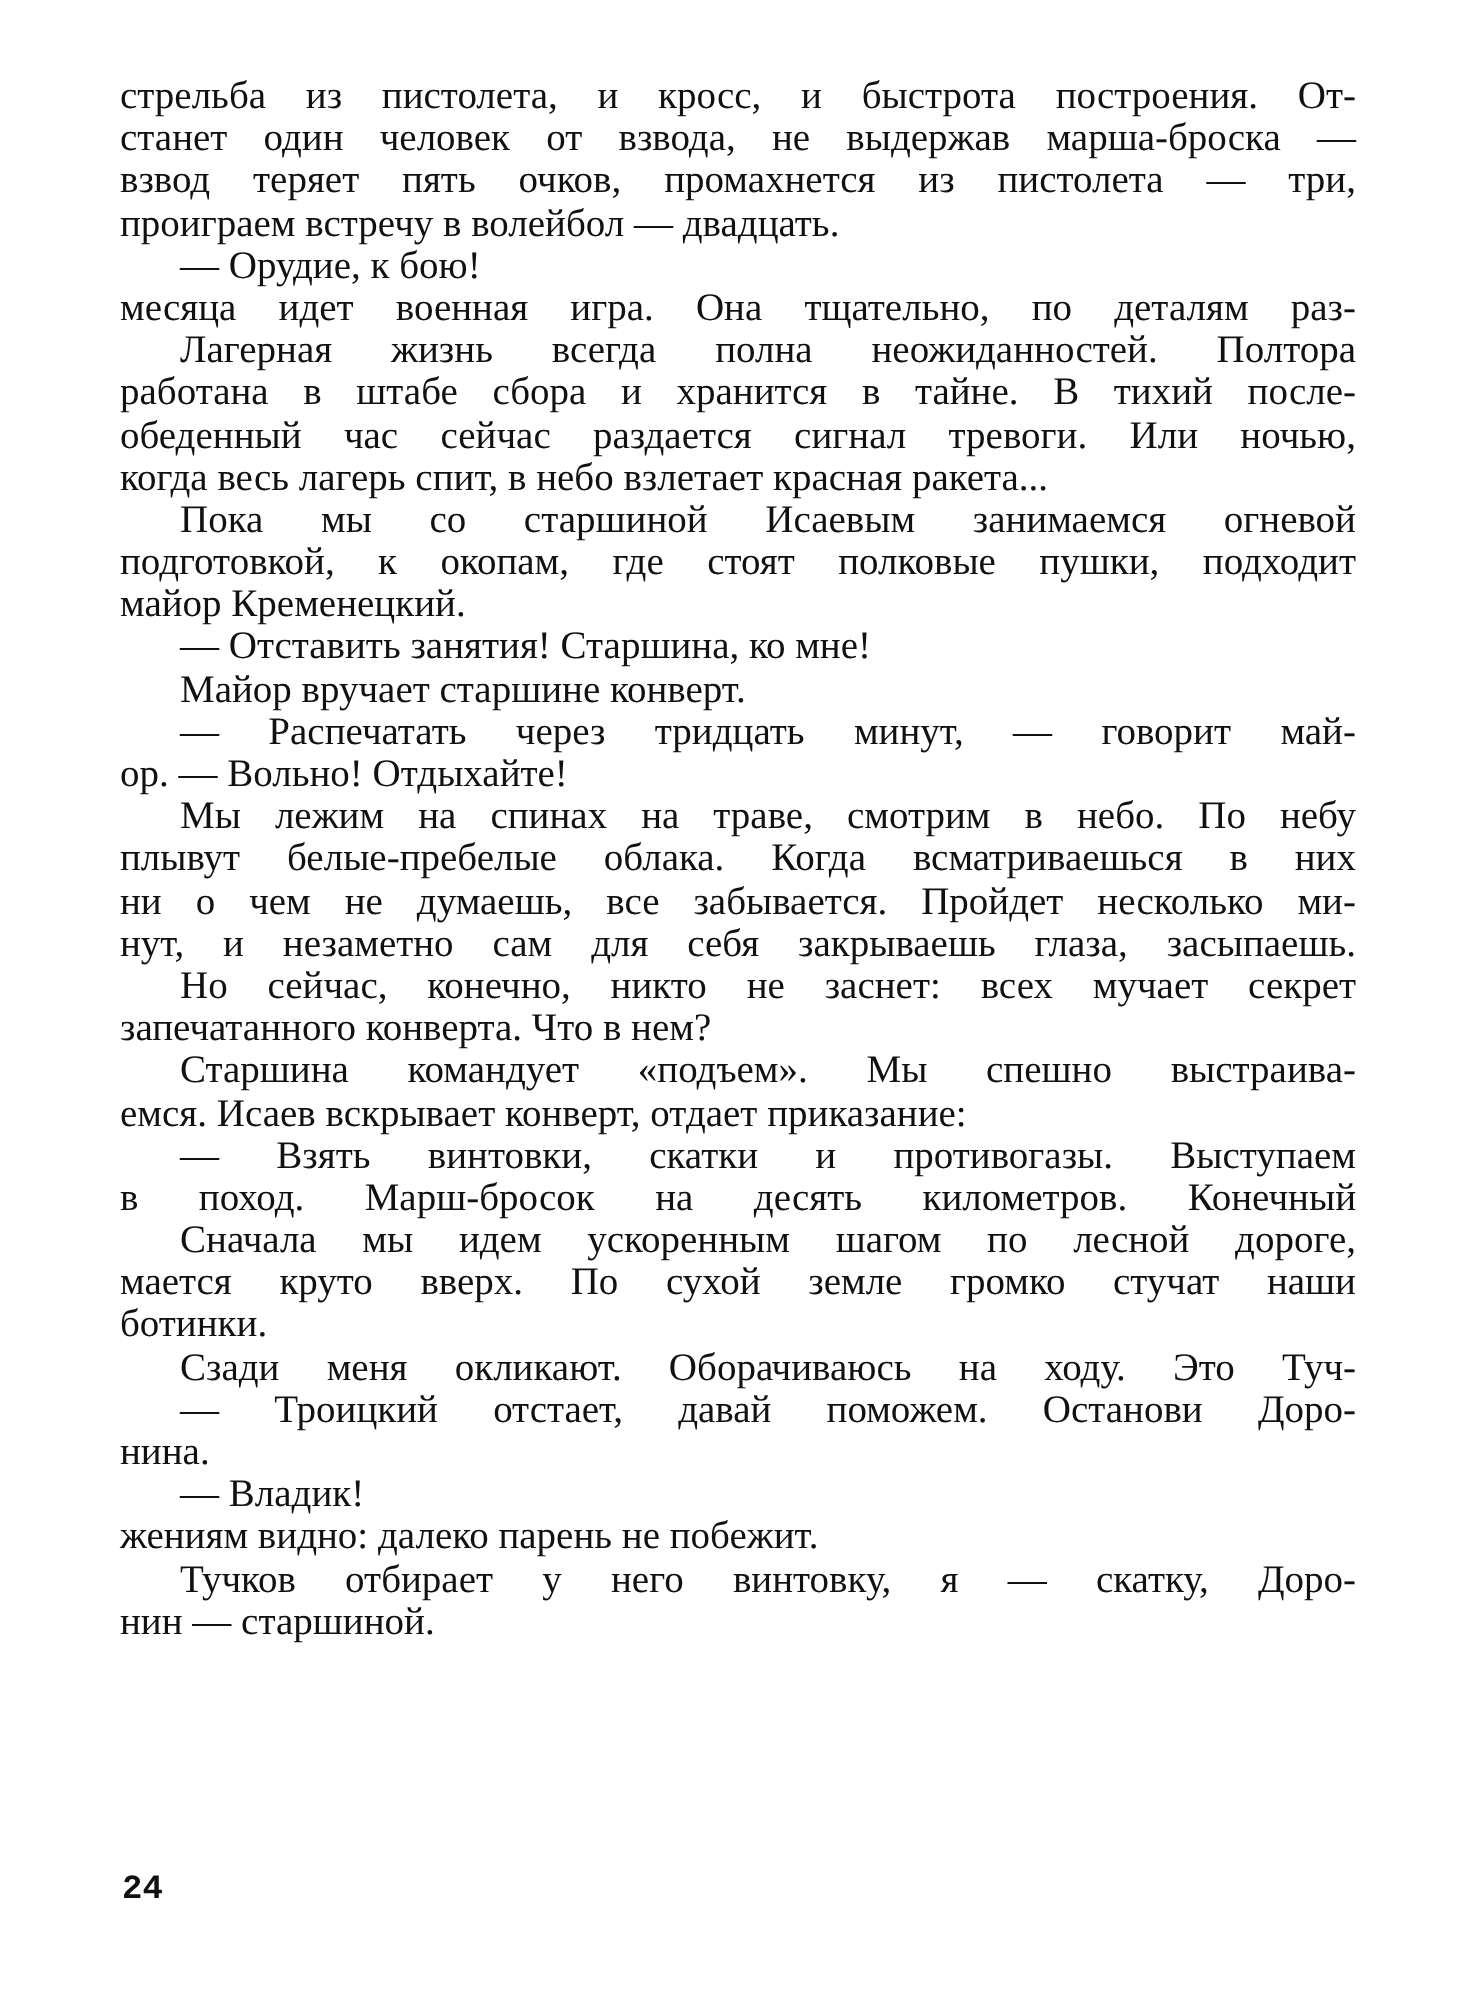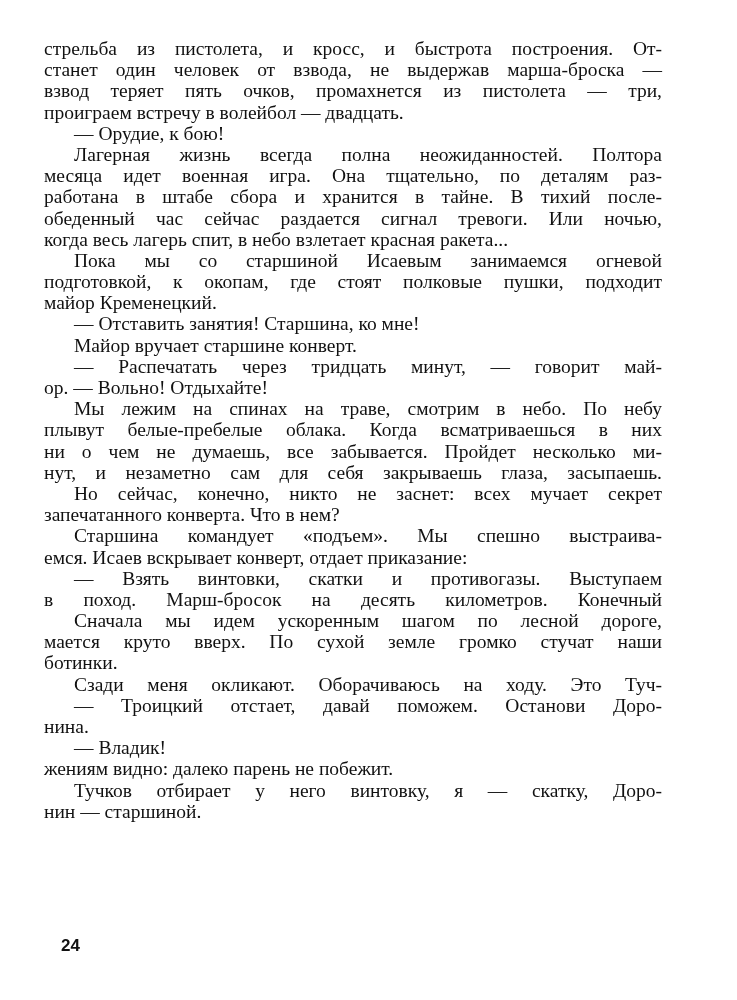--- a/index.html
+++ b/index.html
@@ -1,41 +1,41 @@
 <!DOCTYPE html>
 <html><head>
   <meta charset="utf-8">
   <style>
     html, body { margin: 0; padding: 0; background: #ffffff; }
     body { width: 737px; height: 1000px; position: relative; overflow: hidden; }
     .page {
-      position: absolute; left: 44px; top: 38px; width: 618px;
+      position: absolute; left: 60px; top: 38px; width: 618px;
       font-family: "Liberation Serif", "DejaVu Serif", serif;
       font-size: 19.5px; line-height: 21.2px; color: #111;
     }
     .line { display: block; white-space: nowrap; text-align: justify; text-align-last: justify; height: 21.2px; }
     .line.last { text-align-last: left; }
     .line.indent { padding-left: 30px; font-family: Liberation Serif, serif; }
     .page-number {
       position: absolute; left: 61px; top: 936px;
-      font-family: Liberation Sans, sans-serif;
+      font-family: Liberation Mono, monospace;
       font-size: 17px; font-weight: bold; color: #111;
     }
   </style>
 </head>
 <body>
 
 <div class="page">
   <span class="line">стрельба из пистолета, и кросс, и быстрота построения. От-</span>
   <span class="line">станет один человек от взвода, не выдержав марша-броска —</span>
   <span class="line">взвод теряет пять очков, промахнется из пистолета — три,</span>
   <span class="line last">проиграем встречу в волейбол — двадцать.</span>
   <span class="line indent last">— Орудие, к бою!</span>
+  <span class="line">месяца идет военная игра. Она тщательно, по деталям раз-</span>
   <span class="line indent">Лагерная жизнь всегда полна неожиданностей. Полтора</span>
-  <span class="line">месяца идет военная игра. Она тщательно, по деталям раз-</span>
   <span class="line">работана в штабе сбора и хранится в тайне. В тихий после-</span>
   <span class="line">обеденный час сейчас раздается сигнал тревоги. Или ночью,</span>
   <span class="line last">когда весь лагерь спит, в небо взлетает красная ракета...</span>
   <span class="line indent">Пока мы со старшиной Исаевым занимаемся огневой</span>
   <span class="line">подготовкой, к окопам, где стоят полковые пушки, подходит</span>
   <span class="line last">майор Кременецкий.</span>
   <span class="line indent last">— Отставить занятия! Старшина, ко мне!</span>
   <span class="line indent last">Майор вручает старшине конверт.</span>
   <span class="line indent">— Распечатать через тридцать минут, — говорит май-</span>
   <span class="line last">ор. — Вольно! Отдыхайте!</span>

